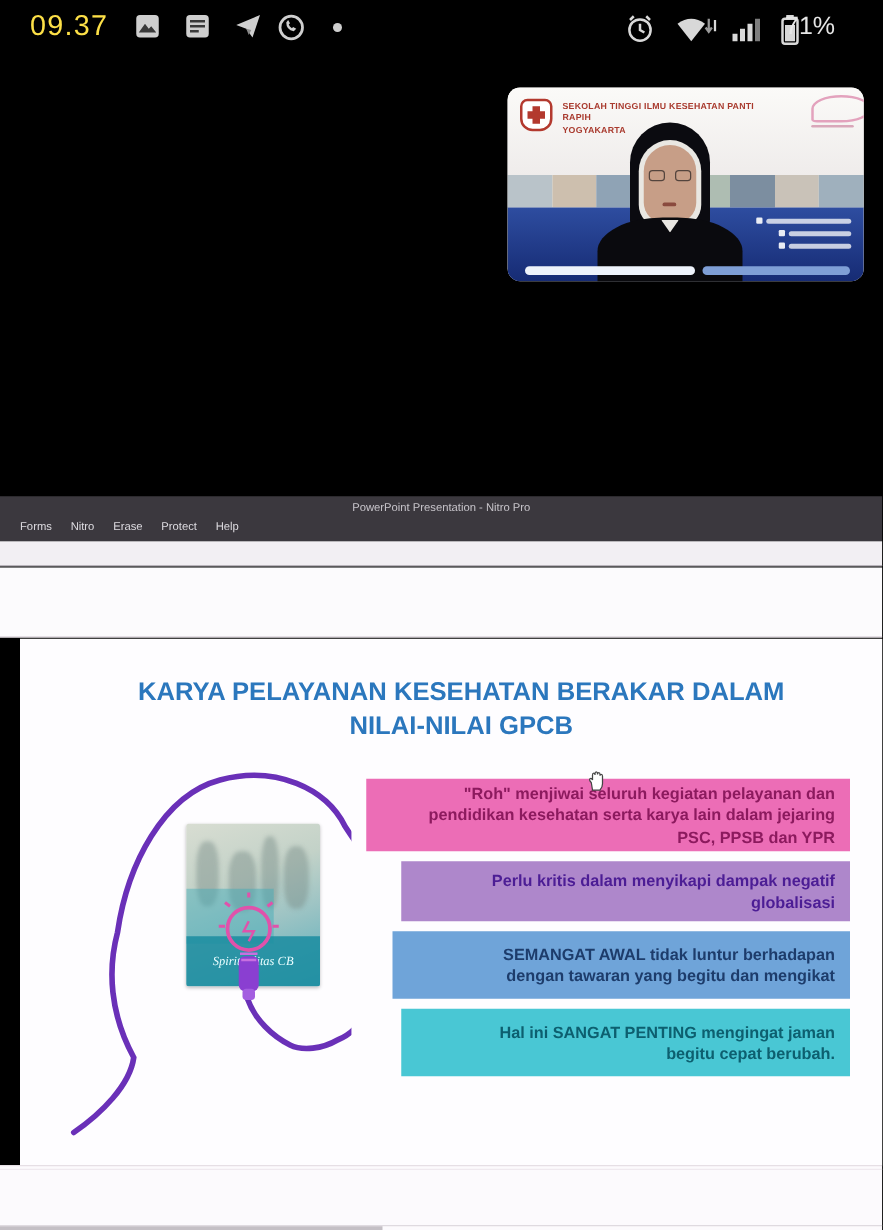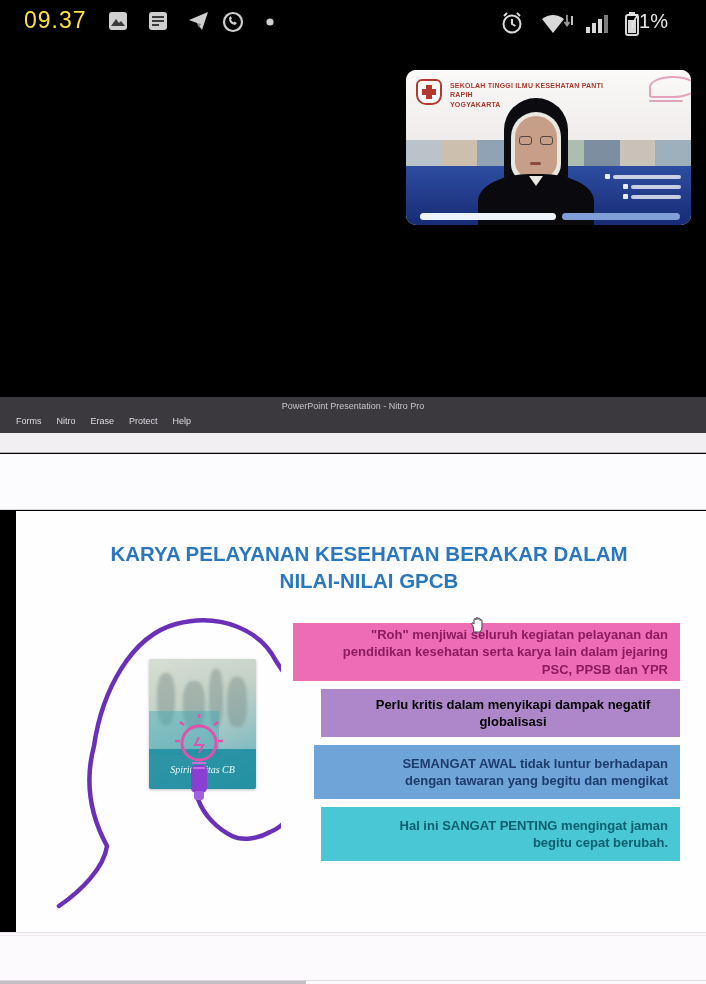--- a/index.html
+++ b/index.html
@@ -59,21 +59,21 @@
   .band2 { position:absolute; left:0; top:454px; width:706px; height:56px; background:#fcfbfd; border-bottom:1px solid #ddd6dd; }
 
   
   .slide { position:absolute; left:16px; top:511px; width:706px; height:421px; background:#fefdff; }
   .slide-title { position:absolute; left:50%; transform:translateX(-50%); top:30px; width:530px; text-align:center;
                  color:#2b77bd; font-weight:bold; font-size:20.5px; line-height:1.3; }
 
   .banner { position:absolute; display:flex; align-items:center; justify-content:flex-end; text-align:right;
             padding-right:12px; font-weight:bold; font-size:13px; line-height:1.32; }
   .banner-1 { left:277px; top:112px; width:387px; height:58px; background:#ec6db6; color:#8c1a5e; }
-  .banner-2 { left:305px; top:178px; width:359px; height:48px; background:#ae87cb; color:#000000;text-align:center; }
+  .banner-2 { left:305px; top:178px; width:359px; height:48px; background:#ae87cb; color:#4c1d95; }
   .banner-3 { left:298px; top:234px; width:366px; height:54px; background:#6fa4d9; color:#1d3c6b; }
   .banner-4 { left:305px; top:296px; width:359px; height:54px; background:#49c7d4; color:#0d5f6f; }
   .banner .txt1 { max-width:330px; } .banner .txt2 { max-width:310px; }
   .banner .txt3 { max-width:300px; } .banner .txt4 { max-width:310px; }
 
   .face-cut { position:absolute; left:265px; top:105px; width:100px; height:260px; pointer-events:none; }
   .head-art { position:absolute; left:30px; top:85px; width:300px; height:330px; }
 
   .book { position:absolute; left:133px; top:148px; width:107px; height:130px; border-radius:2px; overflow:hidden;
           box-shadow:0 1px 3px rgba(0,0,0,.25);

